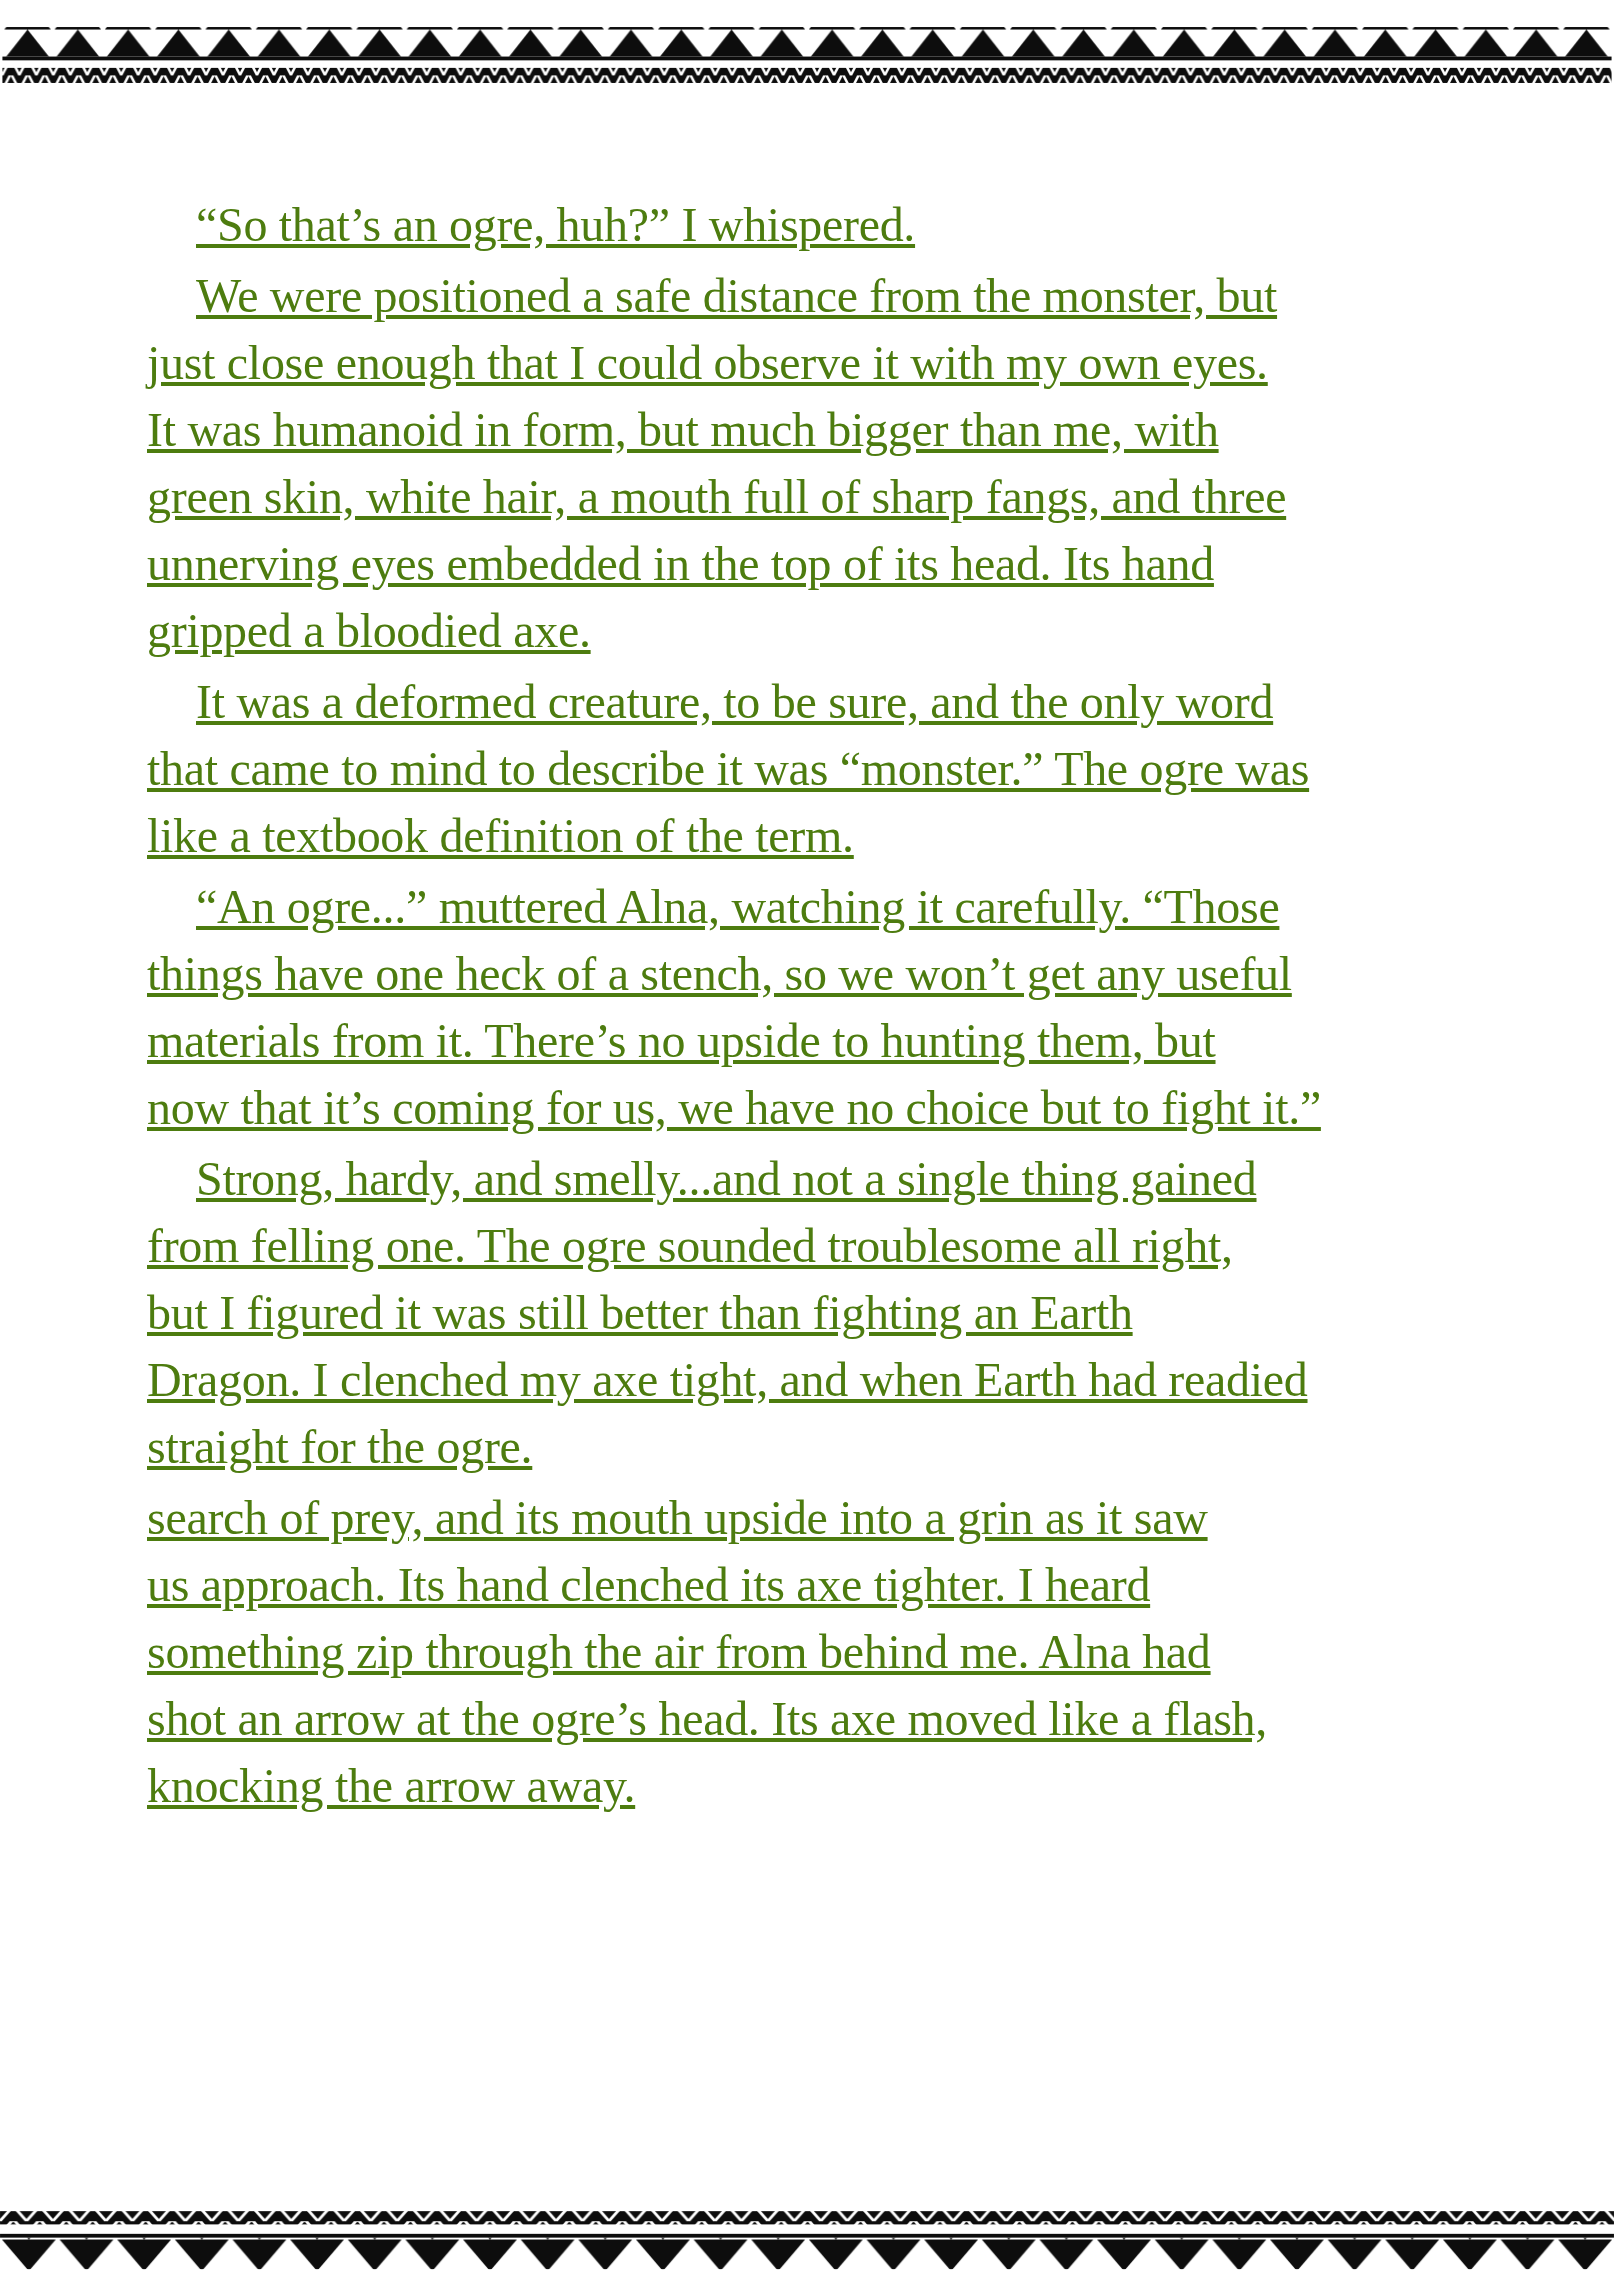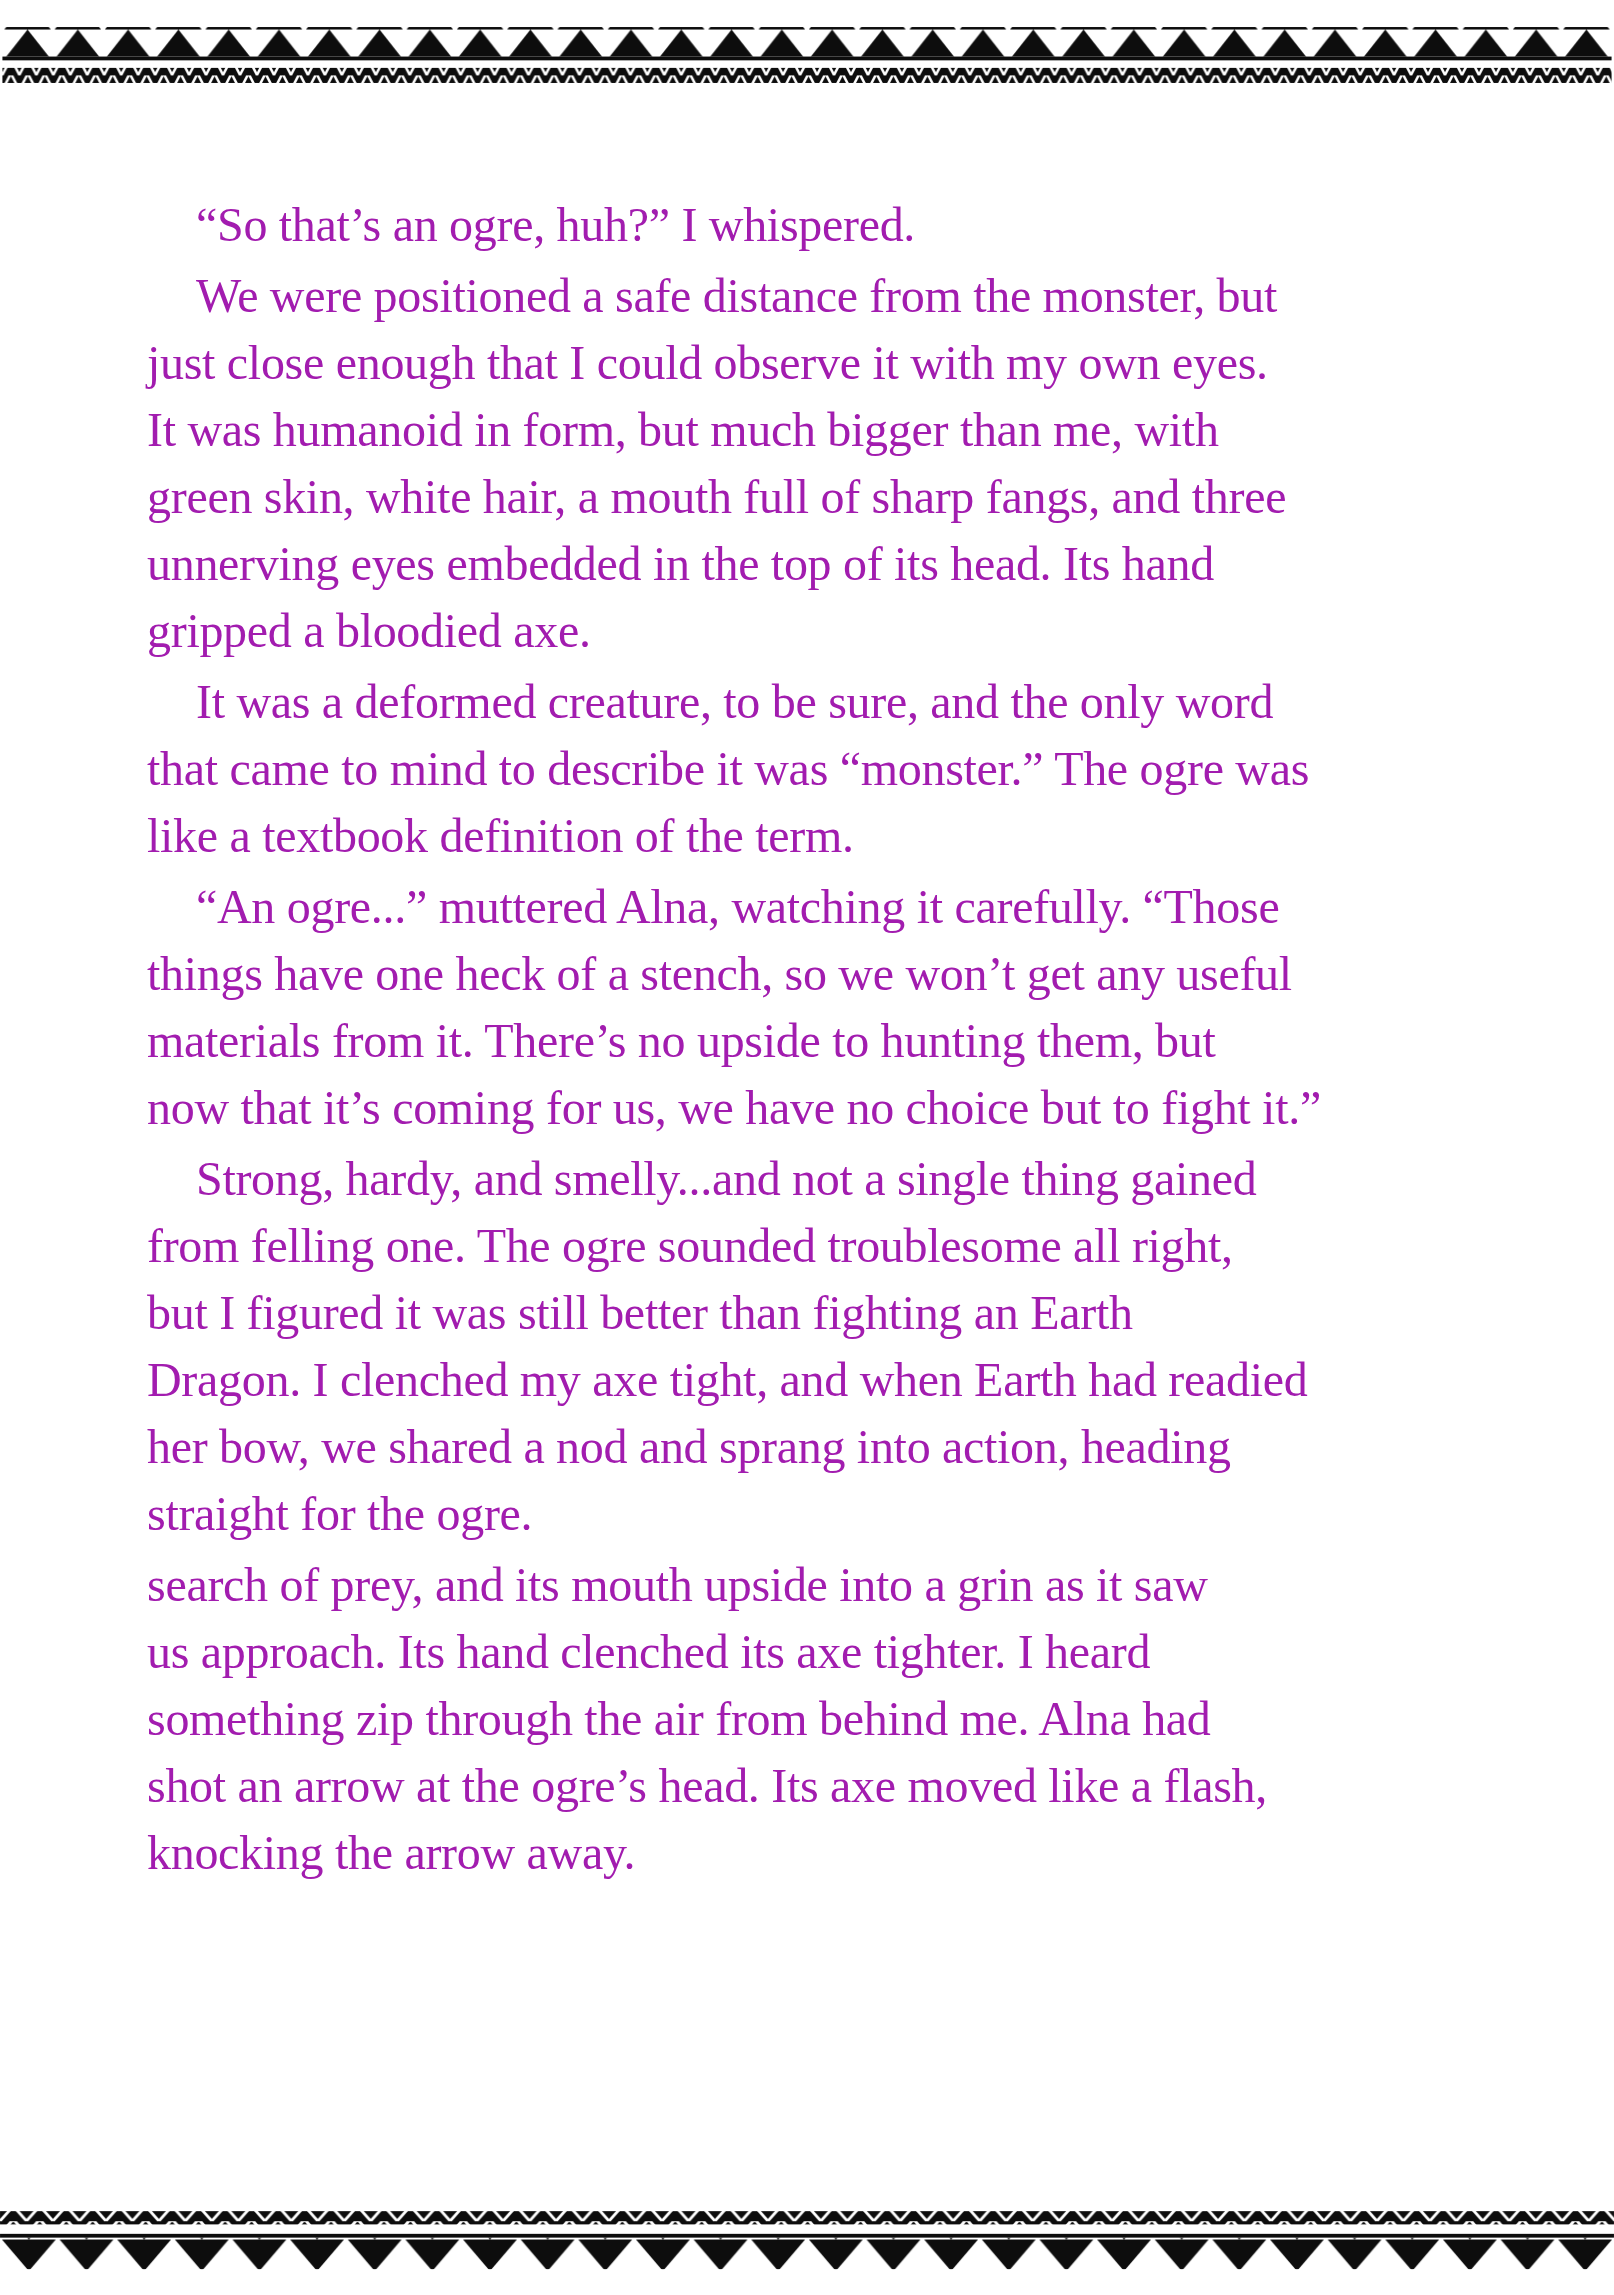--- a/index.html
+++ b/index.html
@@ -50,21 +50,21 @@
           <rect width="27" height="24" fill="#0d0d0d"></rect>
           <path d="M-2,27 L13.5,-3 L29,27" stroke="#ffffff" stroke-width="4" fill="none"></path>
         </pattern>
       </defs>
       <rect x="0" y="43" width="2560" height="47" fill="url(#triUp)"></rect>
       <rect x="0" y="90" width="2560" height="6" fill="#0d0d0d"></rect>
       <rect x="0" y="108" width="2560" height="24" fill="url(#zigTop)"></rect>
     </svg>
   </div>
 
-  <main class="page-text" style="color: #a21caf;">
+  <main class="page-text" style="color: #4d7c0f; text-decoration: underline;">
       <p class="para">
         <span class="line first">“So that’s an ogre, huh?” I whispered.</span>
       </p>
       <p class="para">
         <span class="line first">We were positioned a safe distance from the monster, but</span>
         <span class="line">just close enough that I could observe it with my own eyes.</span>
         <span class="line">It was humanoid in form, but much bigger than me, with</span>
         <span class="line">green skin, white hair, a mouth full of sharp fangs, and three</span>
         <span class="line">unnerving eyes embedded in the top of its head. Its hand</span>
         <span class="line">gripped a bloodied axe.</span>
@@ -78,21 +78,20 @@
         <span class="line first">“An ogre...” muttered Alna, watching it carefully. “Those</span>
         <span class="line">things have one heck of a stench, so we won’t get any useful</span>
         <span class="line">materials from it. There’s no upside to hunting them, but</span>
         <span class="line">now that it’s coming for us, we have no choice but to fight it.”</span>
       </p>
       <p class="para">
         <span class="line first">Strong, hardy, and smelly...and not a single thing gained</span>
         <span class="line">from felling one. The ogre sounded troublesome all right,</span>
         <span class="line">but I figured it was still better than fighting an Earth</span>
         <span class="line">Dragon. I clenched my axe tight, and when Earth had readied</span>
-        <span class="line">her bow, we shared a nod and sprang into action, heading</span>
         <span class="line">straight for the ogre.</span>
       </p>
       <p class="para">
         <span class="line">search of prey, and its mouth upside into a grin as it saw</span>
         <span class="line">us approach. Its hand clenched its axe tighter. I heard</span>
         <span class="line">something zip through the air from behind me. Alna had</span>
         <span class="line">shot an arrow at the ogre’s head. Its axe moved like a flash,</span>
         <span class="line">knocking the arrow away.</span>
       </p>
     </main>

